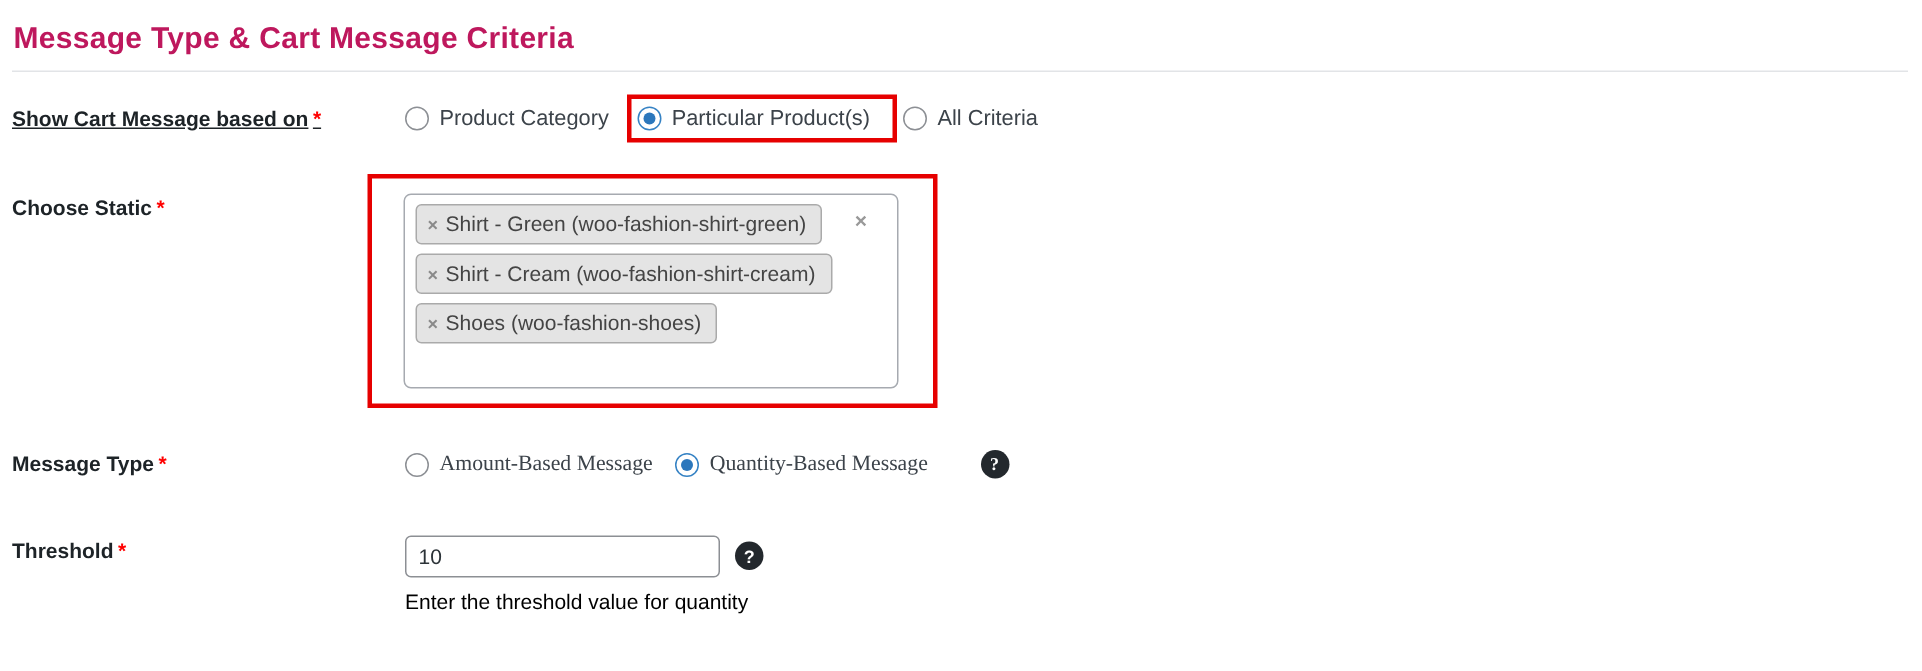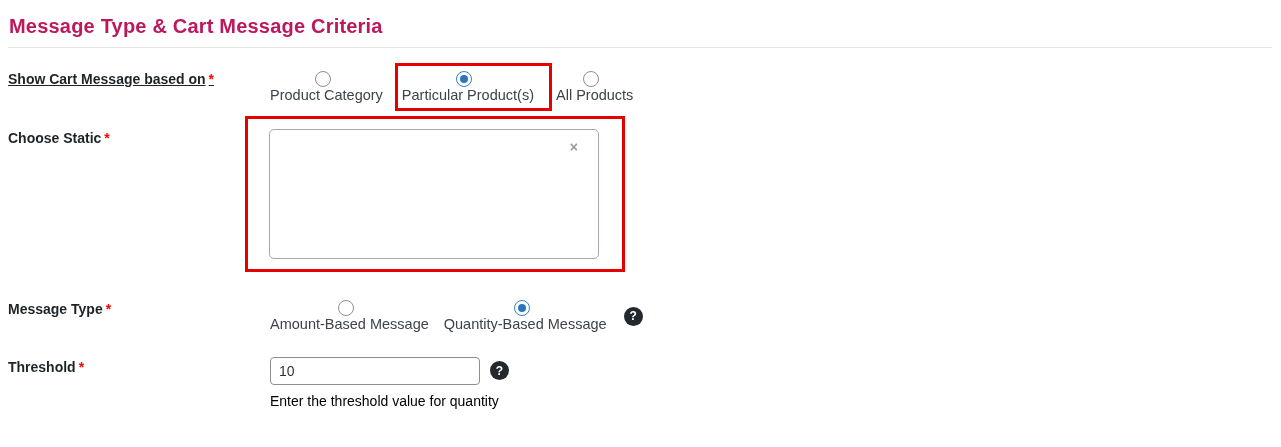--- a/index.html
+++ b/index.html
@@ -25,21 +25,21 @@
   .field-label {
     position: absolute; left: 8px;
     font-size: 14px; font-weight: 700; color: #1d2327;
     white-space: nowrap;
   }
   .req { color: #ff0000; font-weight: 700; margin-left: 3px; }
 
   .radio-row { position: absolute; display: flex; align-items: center; }
   .radio-opt {
     display: inline-flex; align-items: center; cursor: pointer;
-    font-size: 14.5px; color: #3c434a; white-space: nowrap; flex-direction: column;
+    font-size: 14.5px; color: #3c434a; white-space: nowrap;
   }
   .radio-circle {
     width: 16px; height: 16px; border-radius: 50%;
     border: 1px solid #8c8f94; background: #fff;
     display: inline-flex; align-items: center; justify-content: center;
     margin-right: 7px; flex: 0 0 16px;
   }
   .radio-circle.checked { border-color: #3582c4; }
   .radio-circle.checked::after {
     content: ""; width: 8px; height: 8px; border-radius: 50%;
@@ -123,41 +123,55 @@
     <span>Product Category</span>
   </label>
   <span class="hl-inline">
     <label class="radio-opt">
       <span class="radio-circle checked"></span>
       <span>Particular Product(s)</span>
     </label>
   </span>
   <label class="radio-opt">
     <span class="radio-circle"></span>
-    <span>All Products</span>
+    <span>All Criteria</span>
   </label>
 </div>
 
 <div class="field-label" style="top:130px;">
   <span>Choose Static</span><span class="req">*</span>
 </div>
 <div class="hl-box"></div>
 <div class="select-box">
   <span class="select-clear">×</span>
+  <div class="tag-list">
+    <div class="tag">
+      <span class="tag-remove">×</span>
+        <span>Shirt - Green (woo-fashion-shirt-green)</span>
+    </div>
+    <div class="tag">
+      <span class="tag-remove">×</span>
+        <span>Shirt - Cream (woo-fashion-shirt-cream)</span>
+    </div>
+    <div class="tag">
+      <span class="tag-remove">×</span>
+        <span>Shoes (woo-fashion-shoes)</span>
+    </div>
+  </div>
 </div>
 
 <div class="field-label" style="top:301px;">
   <span>Message Type</span><span class="req">*</span>
 </div>
-<div class="radio-row" style="left:270px; top:300px;">
+<div class="radio-row" style="left:270px; top:300px;font-family:Liberation Serif, serif;">
   <label class="radio-opt" style="margin-right:15px;">
     <span class="radio-circle"></span>
     <span>Amount-Based Message</span>
   </label>
-  <label class="radio-opt" style="margin-right:3px;">
+  <label class="radio-opt" style="margin-right:21px;">
     <span class="radio-circle checked"></span>
     <span>Quantity-Based Message</span>
   </label>
   <span class="help-icon" style="margin-left:14px;">?</span>
 </div>
 
 <div class="field-label" style="top:359px;">
   <span>Threshold</span><span class="req">*</span>
 </div>
 <input class="text-input" type="text" value="10" style="">

